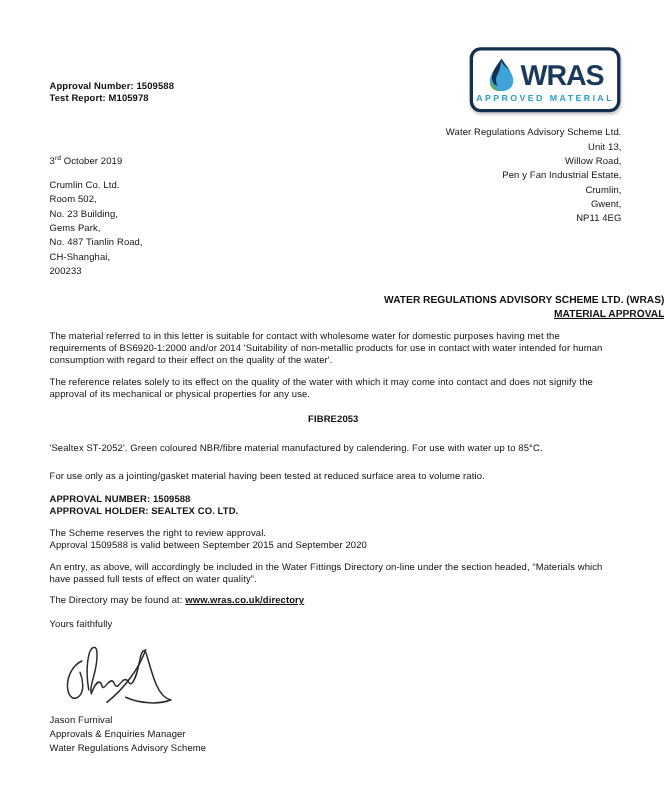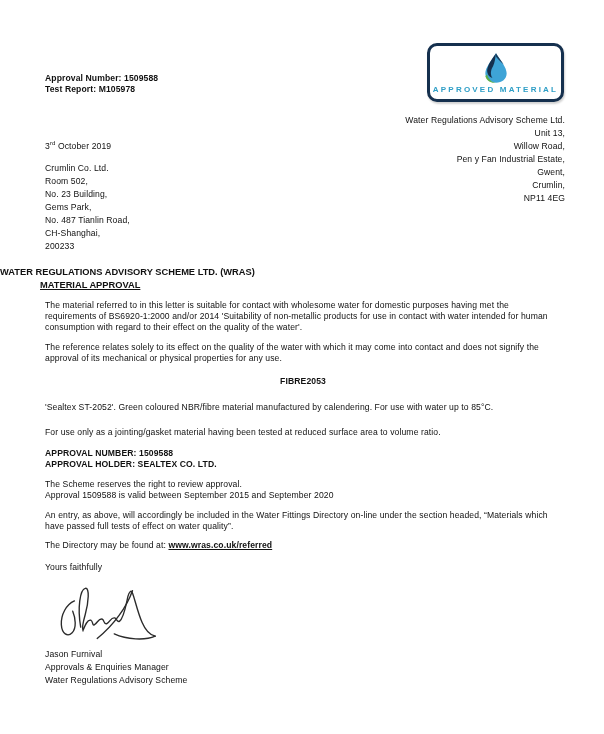--- a/index.html
+++ b/index.html
@@ -22,21 +22,21 @@
   .logo-row{display:flex;align-items:center;gap:3px;margin-top:1px;}
   .logo-wras{font-weight:700;font-size:26px;letter-spacing:-1px;color:#1B3A5B;line-height:26px;}
   .logo-tag{font-size:8px;font-weight:700;letter-spacing:2.2px;color:#2E9EC6;margin-top:1px;white-space:nowrap;}
   
   .sender{right:39px;top:114px;text-align:right;}
   .sender div,.recipient div{line-height:13px;}
   .date-line{left:45px;top:141px;}
   .date-line sup{font-size:6px;vertical-align:super;line-height:0;}
   .recipient{left:45px;top:162px;}
   
-  .title{left:0;top:266px;width:604px;text-align:left;font-size:9.3px;line-height:13px;font-weight:700;}
+  .title{left:0;top:266px;width:604px;text-align:right;font-size:9.3px;line-height:13px;font-weight:700;}
   .title .u{text-decoration:underline;margin-left:40px;}
   
   .para{left:45px;width:516px;}
   .fibre-row{left:45px;top:376px;width:516px;display:flex;justify-content:center;}
   .link{font-weight:700;text-decoration:underline;color:#111;cursor:pointer;}
   
   .sig-svg{left:48px;top:577px;}
   .sig-block{left:45px;top:648px;}
   .sig-block div{line-height:12.8px;}
 </style>
@@ -51,31 +51,32 @@
   </div>
 
   <div class="abs logo-box">
     <div class="logo-row">
       <svg width="28" height="32" viewBox="0 0 44 54">
         <path d="M22,2 C30,15 40,26 40,36 C40,46 32,52 22,52 C12,52 4,46 4,36 C4,26 14,15 22,2 Z" fill="#3EA4D7"></path>
         <path d="M22,2 C14,13 8,22 7,31 C7,38 11,43 16,44 C12,38 13,30 17,24 C20,18 21,9 22,2 Z" fill="#15304E"></path>
         <path d="M7,38 C9,46 15,51 21,52 C13,53 6,48 4,41 Z" fill="#5FB04B"></path>
         <path d="M22,2 C26,9 31,15 35,21 C30,17 25,12 22,8 Z" fill="#15304E" opacity="0.9"></path>
       </svg>
+      <span class="logo-wras">WRAS</span>
     </div>
     <div class="logo-tag">APPROVED MATERIAL</div>
   </div>
 
   <div class="abs t sender">
     <div>Water Regulations Advisory Scheme Ltd.</div>
     <div>Unit 13,</div>
     <div>Willow Road,</div>
     <div>Pen y Fan Industrial Estate,</div>
+    <div>Crumlin,</div>
     <div>Gwent,</div>
-    <div>Crumlin,</div>
     <div>NP11 4EG</div>
   </div>
 
   <div class="abs t date-line">
     <span>3</span><sup>rd</sup><span> October 2019</span>
   </div>
 
   <div class="abs t recipient">
     <div>Crumlin Co. Ltd.</div>
     <div>Room 502,</div>
@@ -110,21 +111,21 @@
   </div>
 
   <div class="abs t para" style="top:479px">
     <div>The Scheme reserves the right to review approval.</div>
     <div>Approval 1509588 is valid between September 2015 and September 2020</div>
   </div>
 
   <div class="abs t para" style="top:510px">An entry, as above, will accordingly be included in the Water Fittings Directory on-line under the section headed, “Materials which have passed full tests of effect on water quality”.</div>
 
   <div class="abs t para" style="top:540px">
-    <span>The Directory may be found at: </span><span class="link">www.wras.co.uk/referred</span>
+    <span>The Directory may be found at: </span><span class="link">www.wras.co.uk/directory</span>
   </div>
 
   <div class="abs t para" style="top:562px">Yours faithfully</div>
 
   <svg class="abs sig-svg" width="120" height="66" viewBox="0 0 210 116">
     <g fill="none" stroke="#2b2b2b" stroke-width="2.4" stroke-linecap="round">
       <path d="M46,42 C32,48 22,66 23,84 C24,100 34,106 42,98 C50,90 48,72 43,60"></path>
       <path d="M57,88 C51,54 56,22 65,20 C73,18 71,44 65,66 C61,80 59,90 61,94 C65,84 69,74 75,76 C79,78 77,86 81,84 C87,80 89,72 95,74 C99,76 97,84 103,82 C109,78 111,70 117,72 C121,74 121,80 125,78 C133,72 136,52 140,34 C142,26 146,22 148,28 C152,38 157,62 165,80 C171,94 178,102 188,104"></path>
       <path d="M148,24 C138,52 116,84 86,108"></path>
       <path d="M188,104 C170,112 138,110 116,100"></path>

